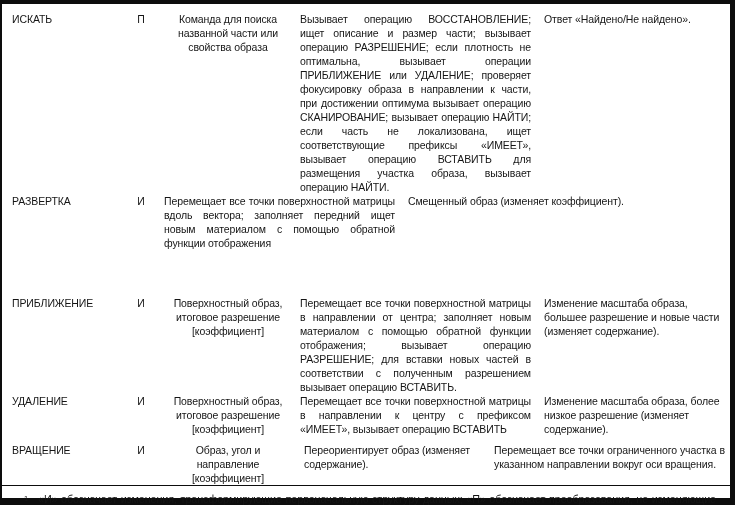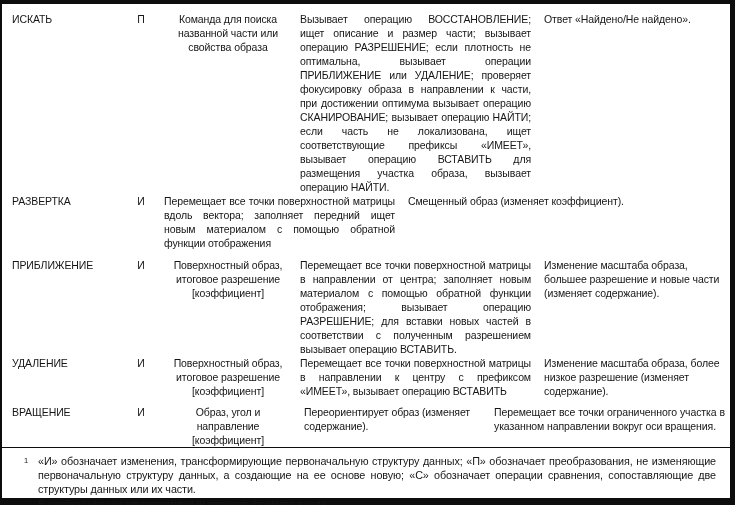--- a/index.html
+++ b/index.html
@@ -40,21 +40,21 @@
     line-height: 14px;
     letter-spacing: -0.1px;
   }
   .c1 { width: 120px; padding-left: 10px; text-align: left; }
   .c2 { width: 38px;  text-align: center; }
   .c3 { width: 136px; text-align: center; padding: 0 4px; }
   .c4 { width: 240px; text-align: justify; padding-left: 4px; padding-right: 5px; }
   .c5 { flex: 1; text-align: left; padding-left: 8px; padding-right: 6px; }
   .r1 { min-height: 158px; }
   .r2 { min-height: 64px; }
-  .r3 { min-height: 93px; }
+  .r3 { min-height: 93px; margin-top: 38px; }
   .r4 { min-height: 49px; }
   .r5 { min-height: 40px; }
   .divider {
     border-top: 1.5px solid #0d0d0d;
     height: 0;
     width: 100%;
   }
   .footnotes {
     padding: 6px 10px 0 12px;
   }

